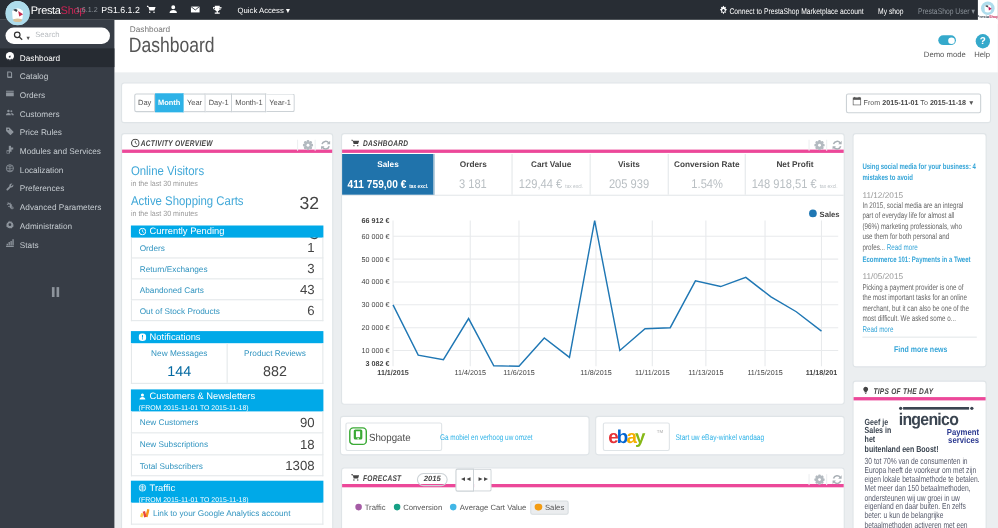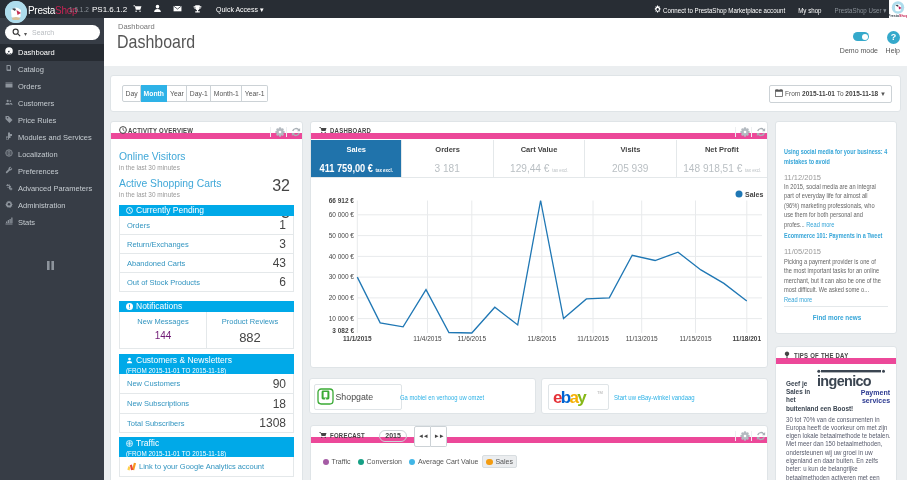--- a/index.html
+++ b/index.html
@@ -47,21 +47,21 @@
 .btn-group { position:absolute; left:11px; top:9px; height:17px; display:flex; }
 .btn { border:1px solid #ccd2d6; border-left:none; background:#fff; color:#555; font-size:6.8px; line-height:14px; padding:0 2.5px; font-family:"Liberation Sans",sans-serif; }
 .btn:first-child { border-left:1px solid #ccd2d6; border-radius:2px 0 0 2px; }
 .btn:last-child { border-radius:0 2px 2px 0; }
 .btn.sel { background:#2eb2e7; border-color:#2eb2e7; color:#fff; font-weight:bold; }
 .daterange { position:absolute; right:8px; top:9px; height:18px; border:1px solid #ccd2d6; border-radius:2px; background:#fff; font-size:6.5px; color:#555; line-height:16px; padding:0 5px; }
 .daterange b { color:#444; }
 
 
 .panel { position:absolute; background:#fff; border:1px solid #dfe4e7; border-radius:3px; }
-.phead { height:17px; line-height:17px; border-bottom:6px solid #ec4899; font-size:7.5px; font-weight:bold; color:#444; padding-left:8px; }
+.phead { height:17px; line-height:17px; border-bottom:3px solid #ec4899; font-size:7.5px; font-weight:bold; color:#444; padding-left:8px;font-style:italic; }
 .pht { display:inline-block; transform:scaleX(0.8); transform-origin:left center; letter-spacing:0.3px; }
 .picons { position:absolute; right:0px; top:3.5px; color:#b6bcc0; font-size:9px; }
 .picons svg { border-left:1px solid #edeff1; padding-left:4px; padding-right:1px; box-sizing:content-box; }
 
 
 .mico svg { display:inline-block; }
 
 #kpis { position:absolute; left:0; top:18px; width:456px; height:38px; display:flex; border-bottom:1px solid #e4e8ea; }
 .kpi { flex:1; border-right:1px solid #e4e8ea; text-align:center; padding-top:5px; }
 .kpi:last-child { border-right:none; }
@@ -260,21 +260,21 @@
       </div>
       <div style="position:absolute;left:8px;right:8px;top:179px">
         <div class="bluehead"><svg width="7" height="7" viewBox="0 0 16 16" style="vertical-align:-0.5px;margin-right:3px">
               <circle cx="8" cy="8" r="8" fill="#fff"></circle>
               <rect x="7" y="3.5" width="2.2" height="5.5" fill="#00a9e8"></rect>
               <rect x="7" y="10.5" width="2.2" height="2.2" fill="#00a9e8"></rect>
             </svg>Notifications</div>
         <div style="display:flex;border:1px solid #e4e8ea;border-top:none;height:37px">
           <div style="flex:1;border-right:1px solid #e4e8ea;text-align:center;padding-top:5px">
             <div style="font-size:7.5px;color:#3395c0">New Messages</div>
-            <div style="font-size:10px;color:#701a75;margin-top:4px">144</div>
+            <div style="font-size:13px;color:#0369a1;margin-top:4px">144</div>
           </div>
           <div style="flex:1;text-align:center;padding-top:5px">
             <div style="font-size:7.5px;color:#3395c0">Product Reviews</div>
             <div style="font-size:13px;color:#444;margin-top:4px">882</div>
           </div>
         </div>
       </div>
       <div style="position:absolute;left:8px;right:8px;top:232px">
         <div class="bluehead2"><svg width="7" height="7" viewBox="0 0 16 16" style="vertical-align:-0.5px;margin-right:3px">
               <path fill="#fff" d="M8 1.5a3.2 3.2 0 1 1 0 6.4 3.2 3.2 0 0 1 0-6.4zM2 14c0-3 2.7-5 6-5s6 2 6 5z"></path>
@@ -325,20 +325,24 @@
             <div class="kt">Orders</div>
             <div class="kv">3 181</div>
           </div>
         <div class="kpi">
             <div class="kt">Cart Value</div>
             <div class="kv">129,44 € <small>tax excl.</small></div>
           </div>
         <div class="kpi">
             <div class="kt">Visits</div>
             <div class="kv">205 939</div>
+          </div>
+        <div class="kpi">
+            <div class="kt">Conversion Rate</div>
+            <div class="kv">1.54%</div>
           </div>
         <div class="kpi">
             <div class="kt">Net Profit</div>
             <div class="kv">148 918,51 € <small>tax excl.</small></div>
           </div>
       </div>
       <svg width="456" height="162" style="position:absolute;left:0;top:59px">
 <line x1="46.3" y1="137.6" x2="451" y2="137.6" stroke="#e8eaec" stroke-width="1"></line>
           <line x1="46.3" y1="116.9" x2="451" y2="116.9" stroke="#e8eaec" stroke-width="1"></line>
           <line x1="46.3" y1="96.1" x2="451" y2="96.1" stroke="#e8eaec" stroke-width="1"></line>

